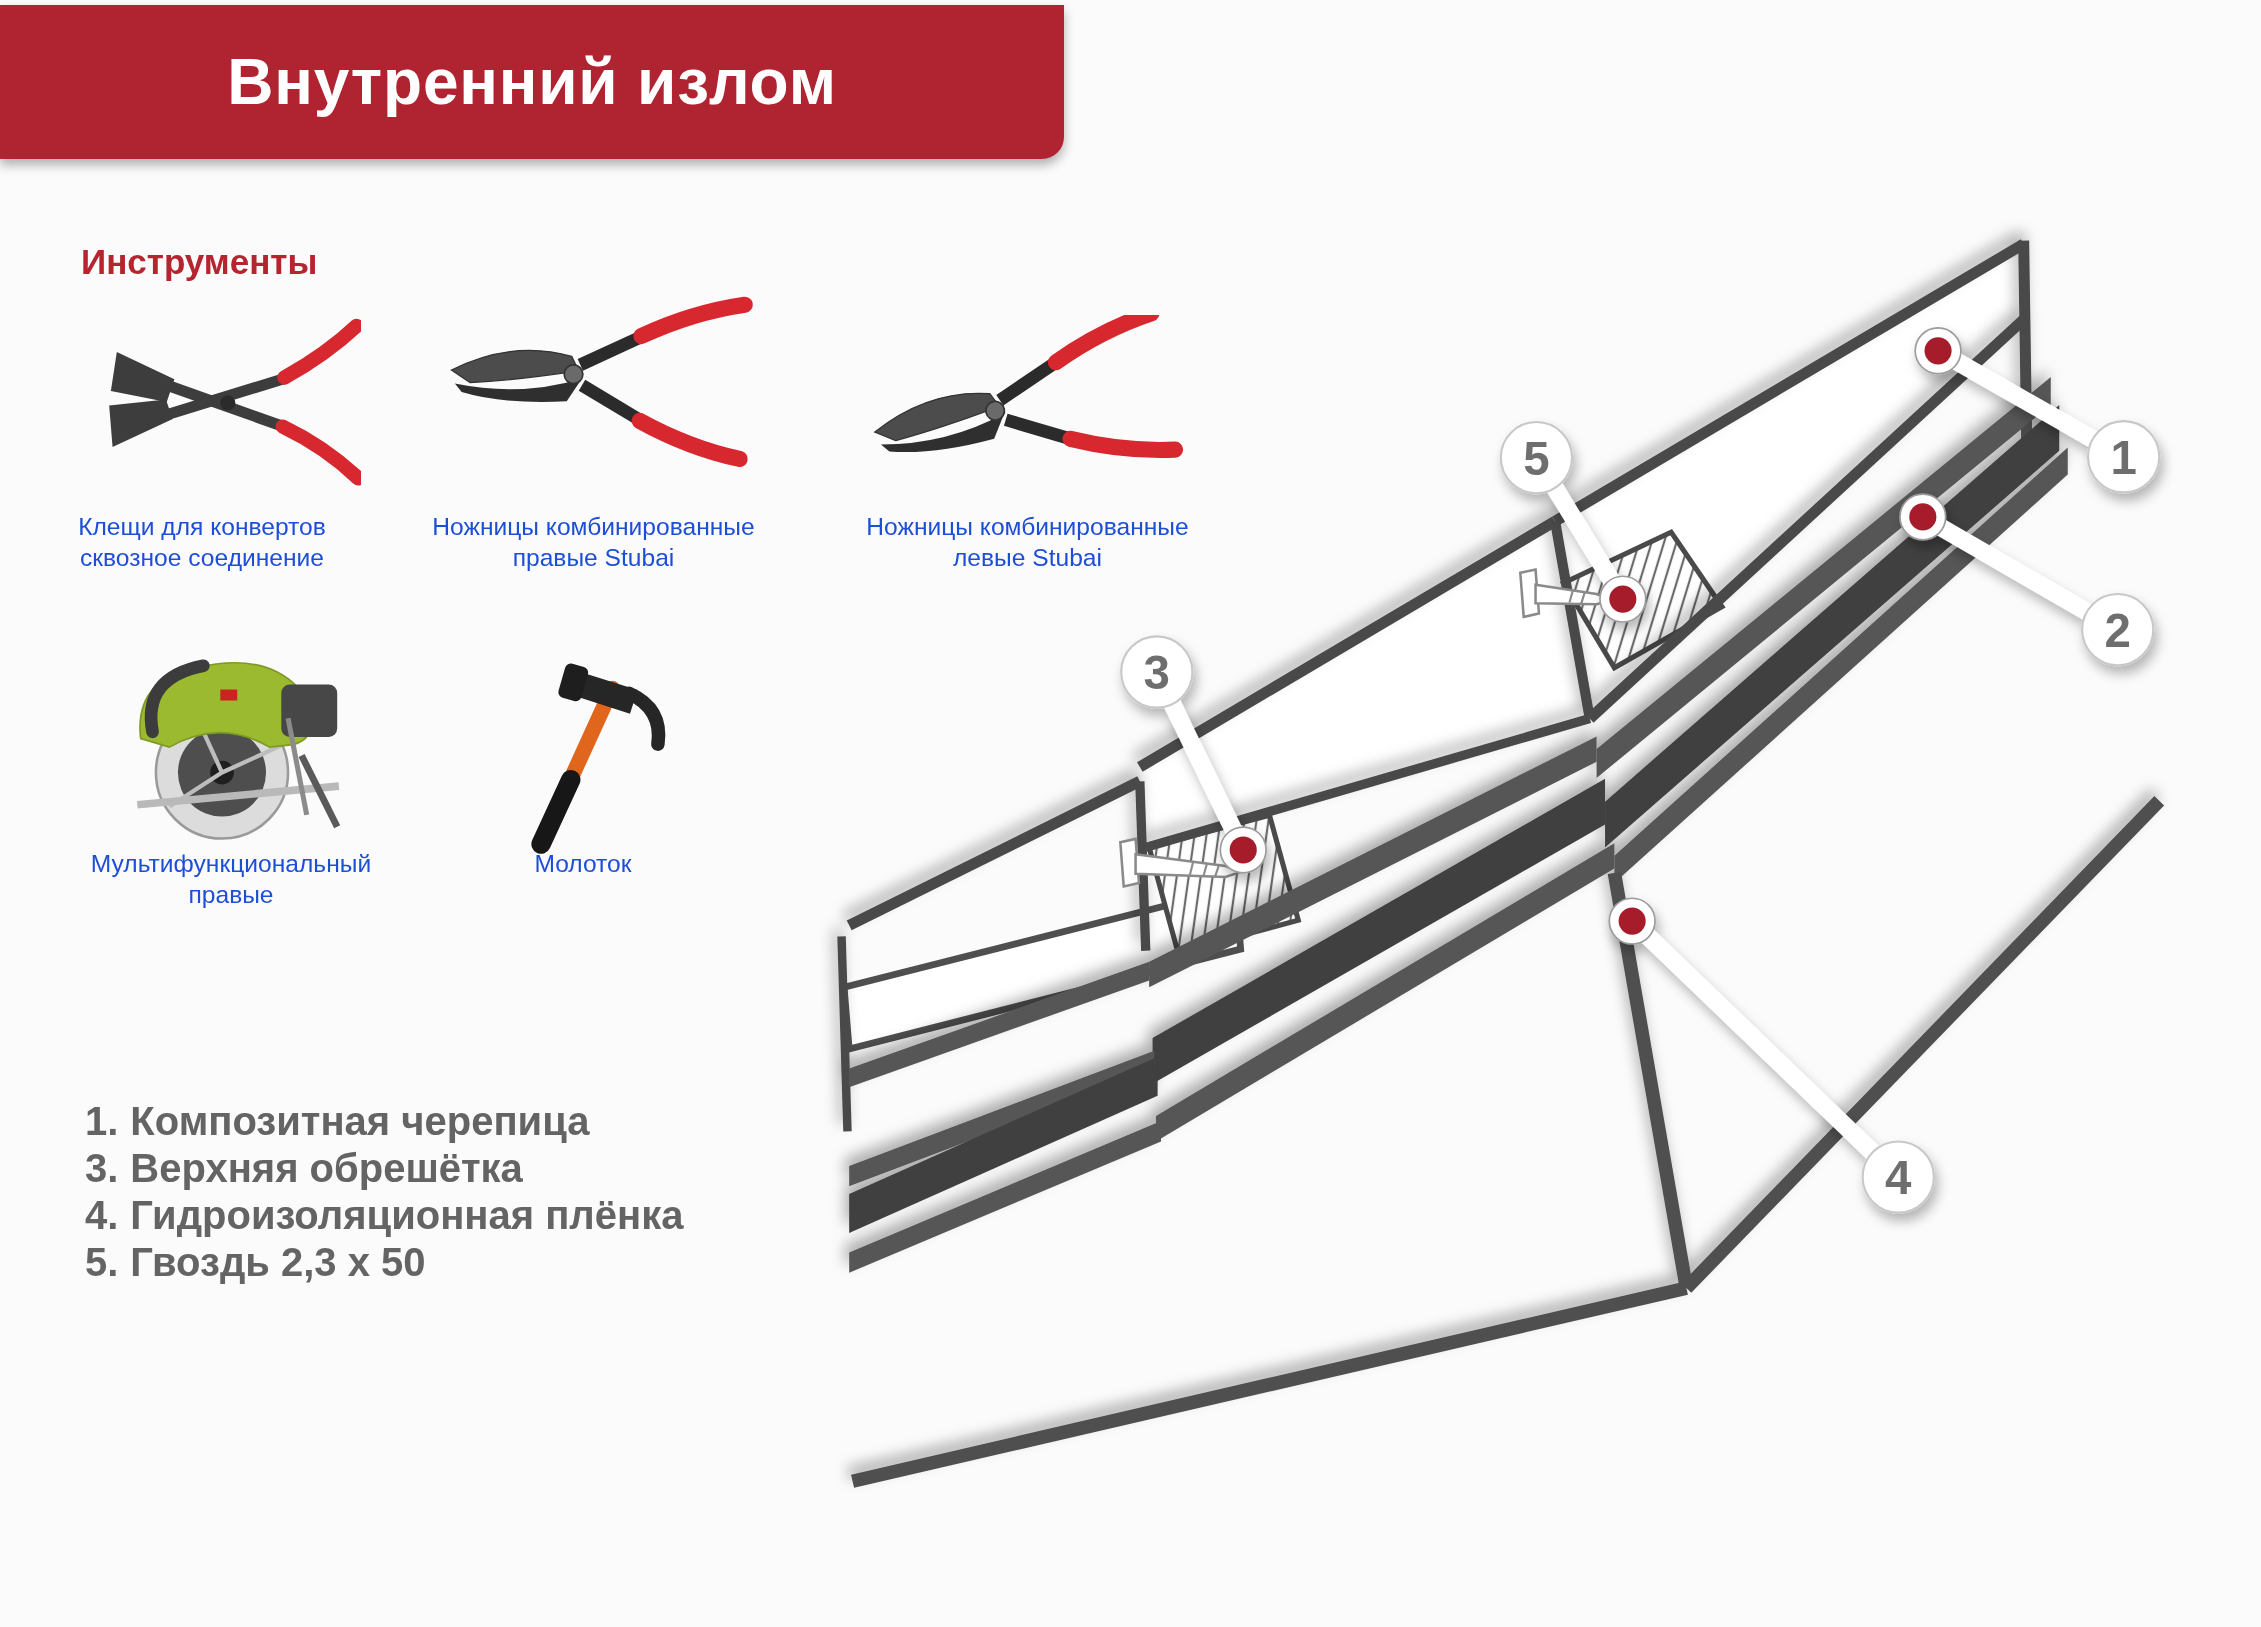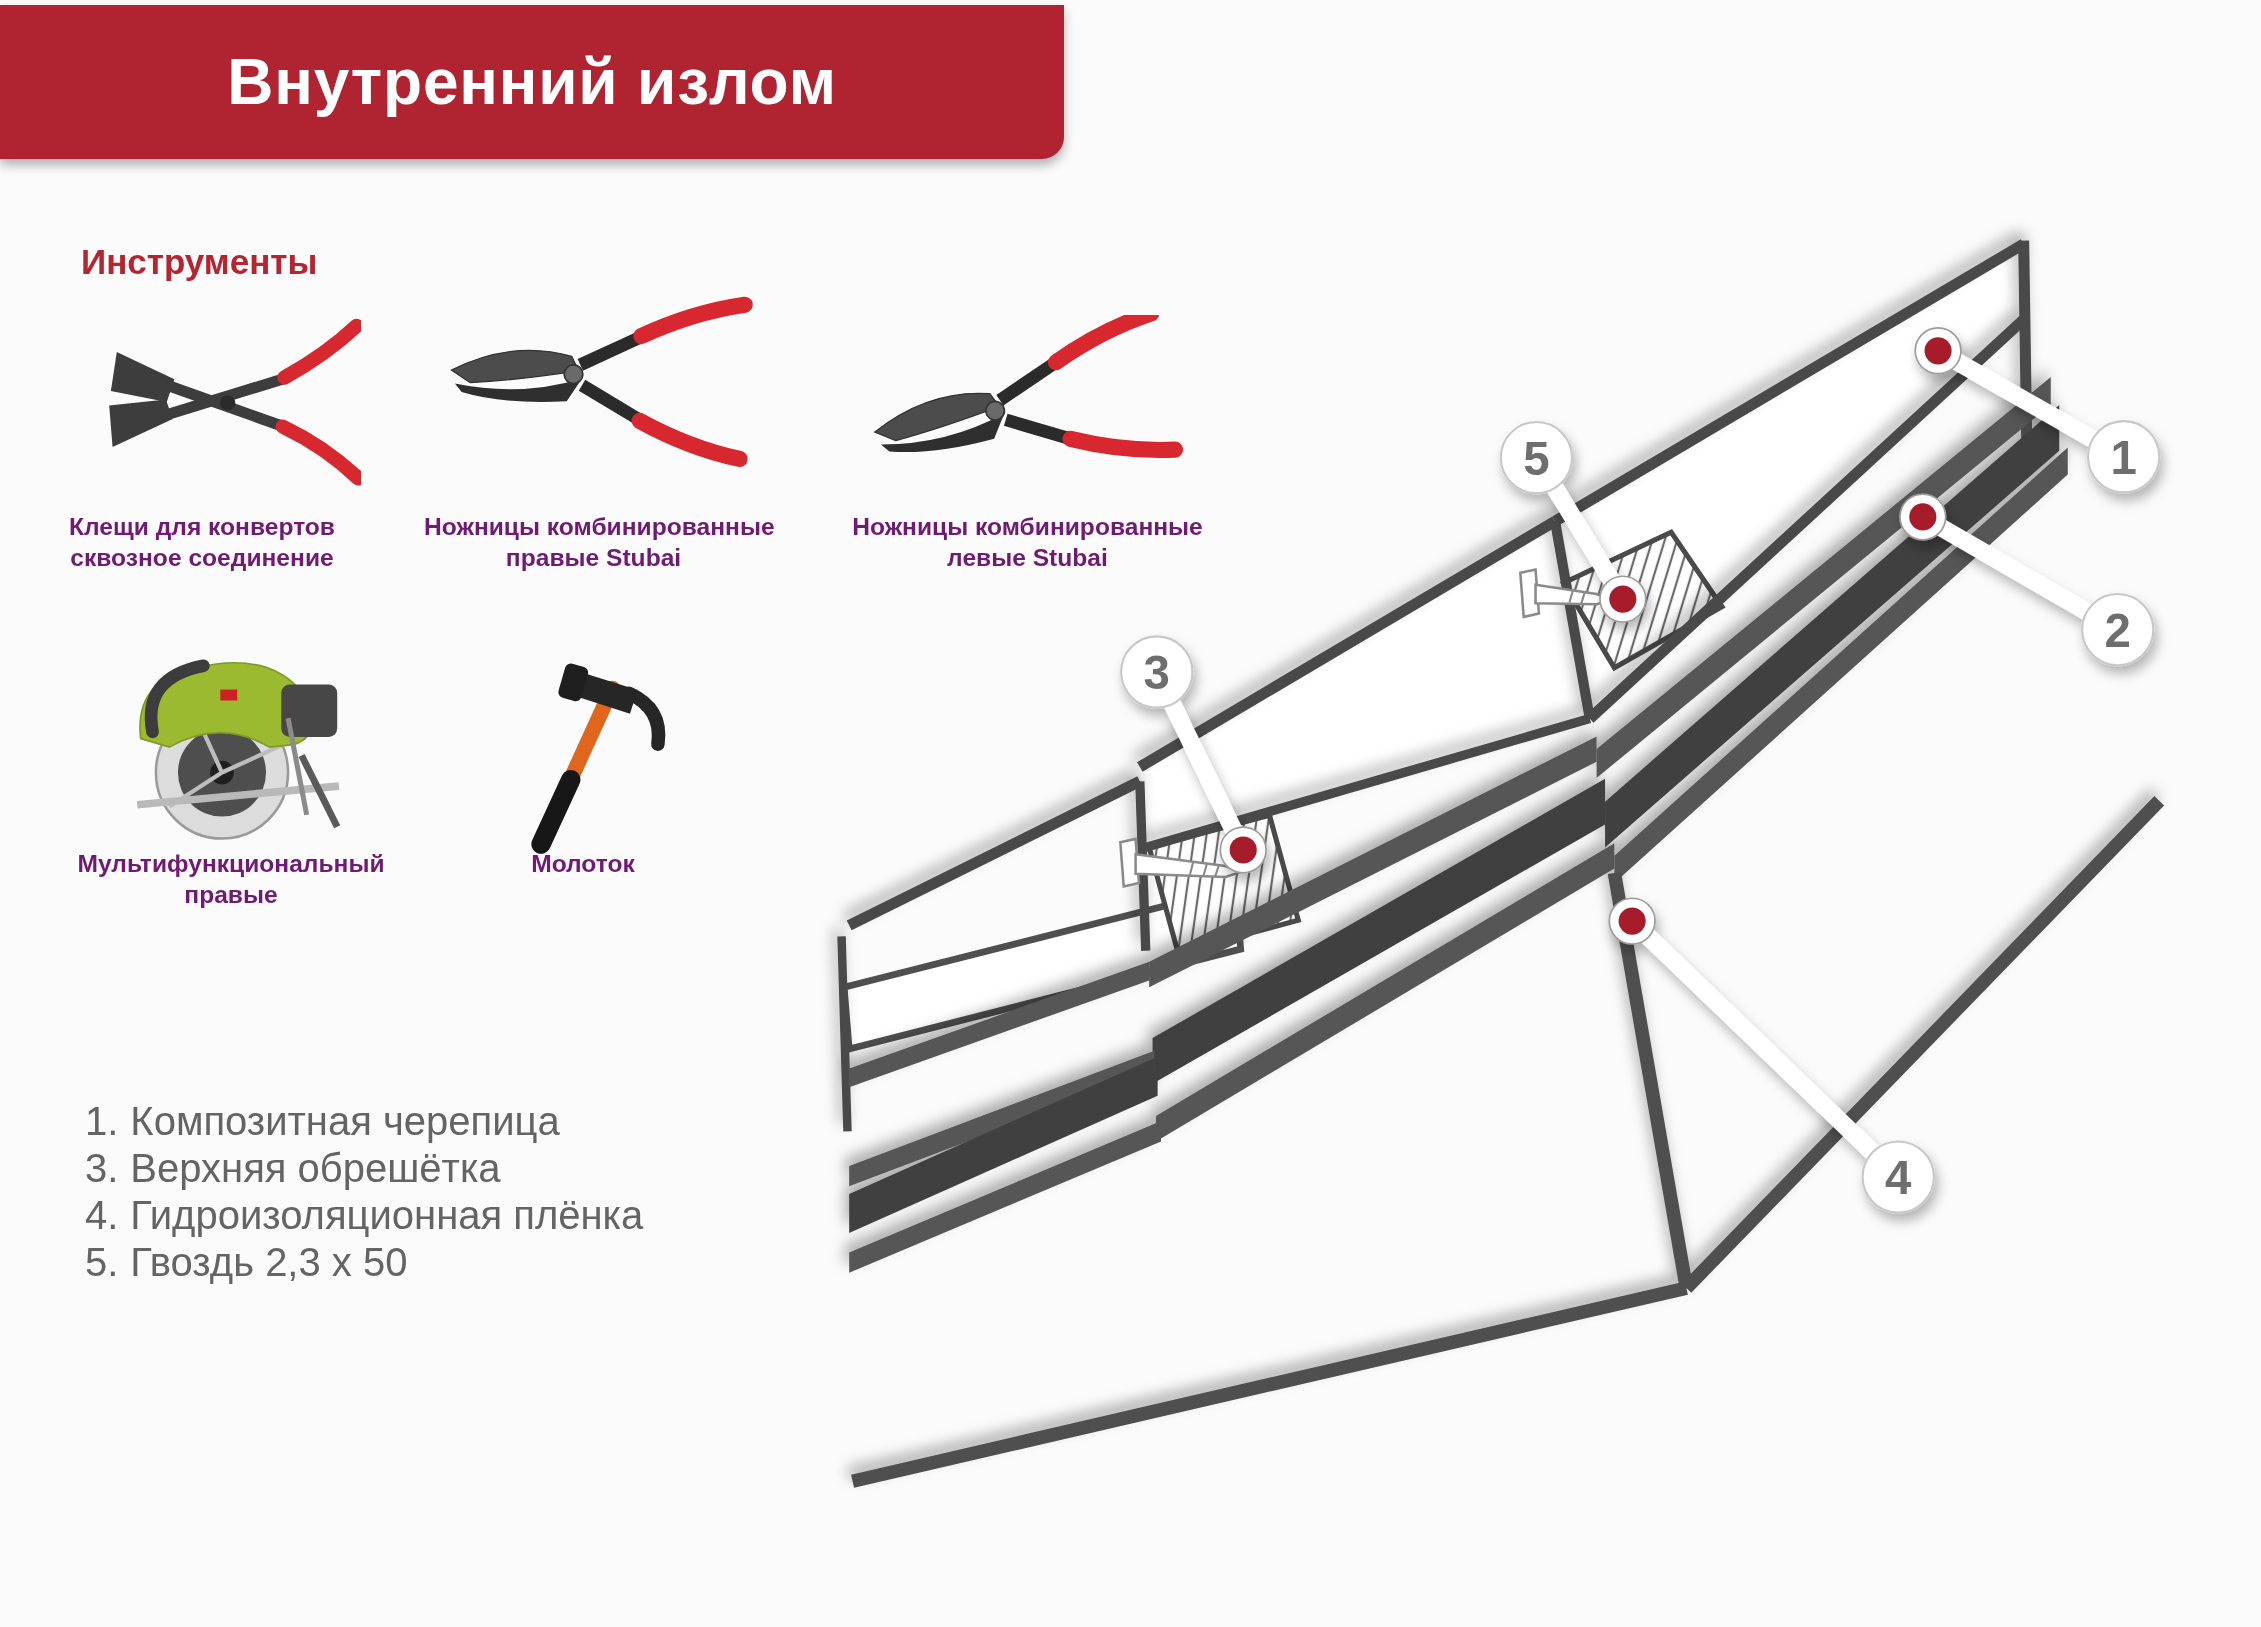--- a/index.html
+++ b/index.html
@@ -15,27 +15,27 @@
     display:flex;align-items:center;justify-content:center;
   }
   .banner .title{
     color:#ffffff;font-size:64px;font-weight:bold;letter-spacing:0.8px;white-space:nowrap;
   }
   .tools-heading{
     position:absolute;left:81px;top:242px;
     color:#b5242f;font-size:35px;font-weight:bold;
   }
   .tool-label{
-    position:absolute;text-align:center;color:#701a75;
-    font-size:24.6px;font-weight:bold;line-height:30.5px;white-space:nowrap;
+    position:absolute;text-align:center;color:#1d4ed8;
+    font-size:24.6px;font-weight:normal;line-height:30.5px;white-space:nowrap;
   }
   .tool-icon{position:absolute;}
   .legend{
     position:absolute;left:85px;top:1098px;
-    color:#646464;font-size:40px;font-weight:normal;line-height:47px;
+    color:#646464;font-size:40px;font-weight:bold;line-height:47px;
   }
   .legend .row{white-space:nowrap;}
   .legend .num{margin-right:12px;}
   .diagram-svg{position:absolute;left:0;top:0;width:2261px;height:1627px;}
   .co-num{
     font-family:"Liberation Sans","DejaVu Sans",sans-serif;
     font-size:56px;font-weight:bold;fill:#6e6e6e;
   }
 </style>
 </head>

